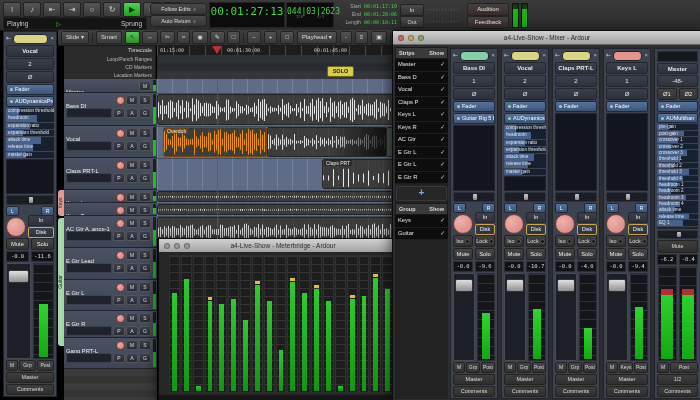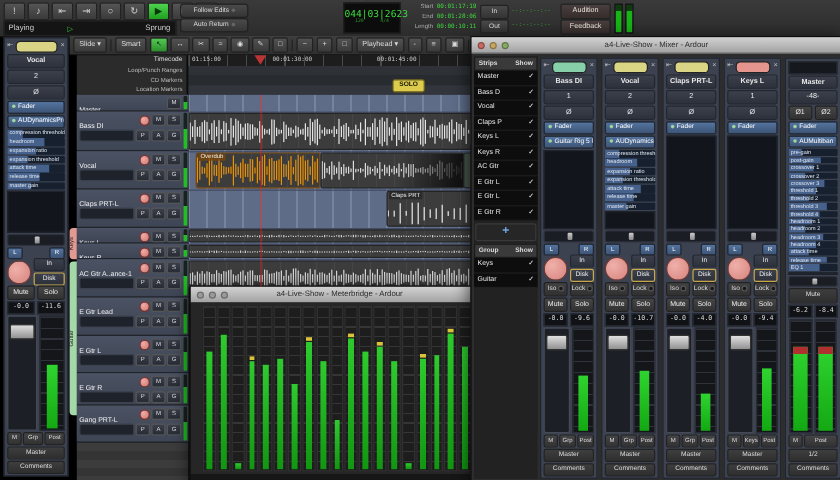--- a/index.html
+++ b/index.html
@@ -156,20 +156,23 @@
         <span class="tbtn ">■</span>
         <span class="tbtn rec">●</span>
       </div>
     <div id="statusstrip">
       <span style="margin-left:3px;">Playing</span>
       <span class="play-glyph">▷</span>
       <span style="margin-left:auto;margin-right:4px;">Sprung</span>
     </div>
     <div id="followedits"><span>Follow Edits</span><i class="led"></i></div>
     <div id="autoreturn"><span>Auto Return</span><i class="led"></i></div>
+    <div id="clock1" class="clock">
+      <span>00:01:27:13</span>
+    </div>
     <div id="clock2" class="clock">
       <span>044|03|2623</span>
       <span class="sub">
           <span><span>Tempo</span> <span>120</span></span>
           <span><span>Meter</span> <span>4/4</span></span>
         </span>
     </div>
     <div id="selclocks">
       <div class="r">
           <span>Start</span>

